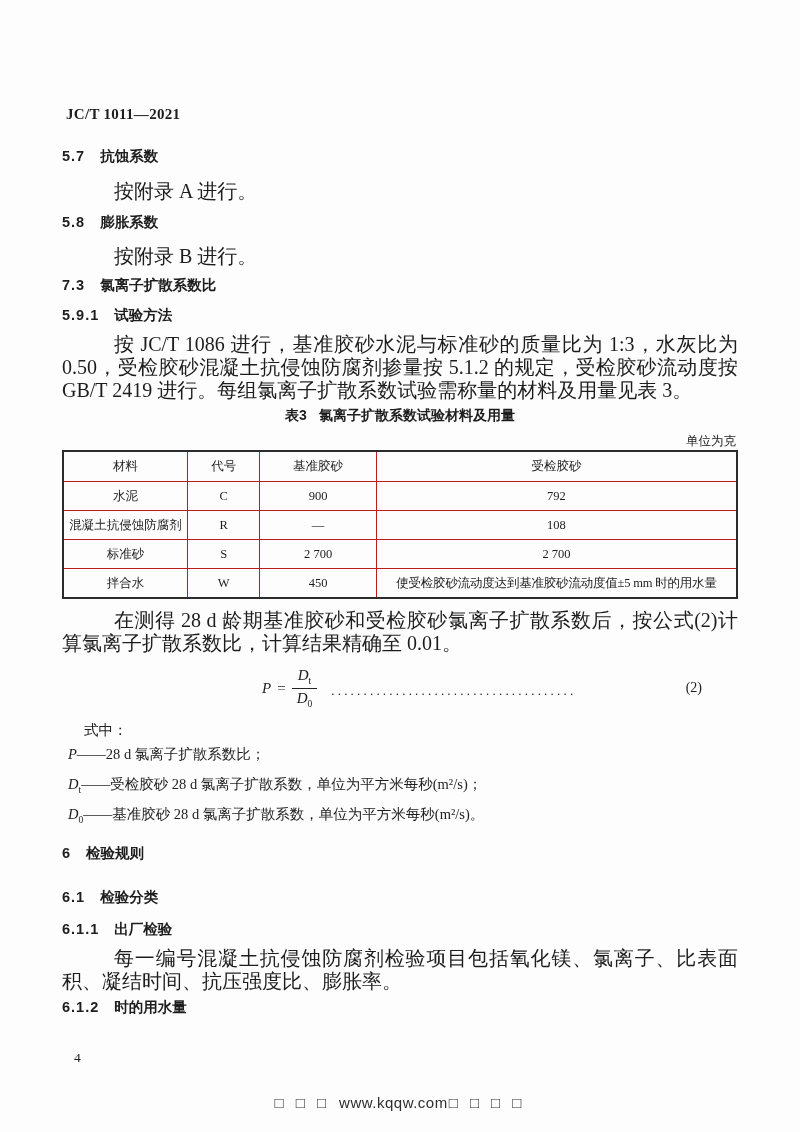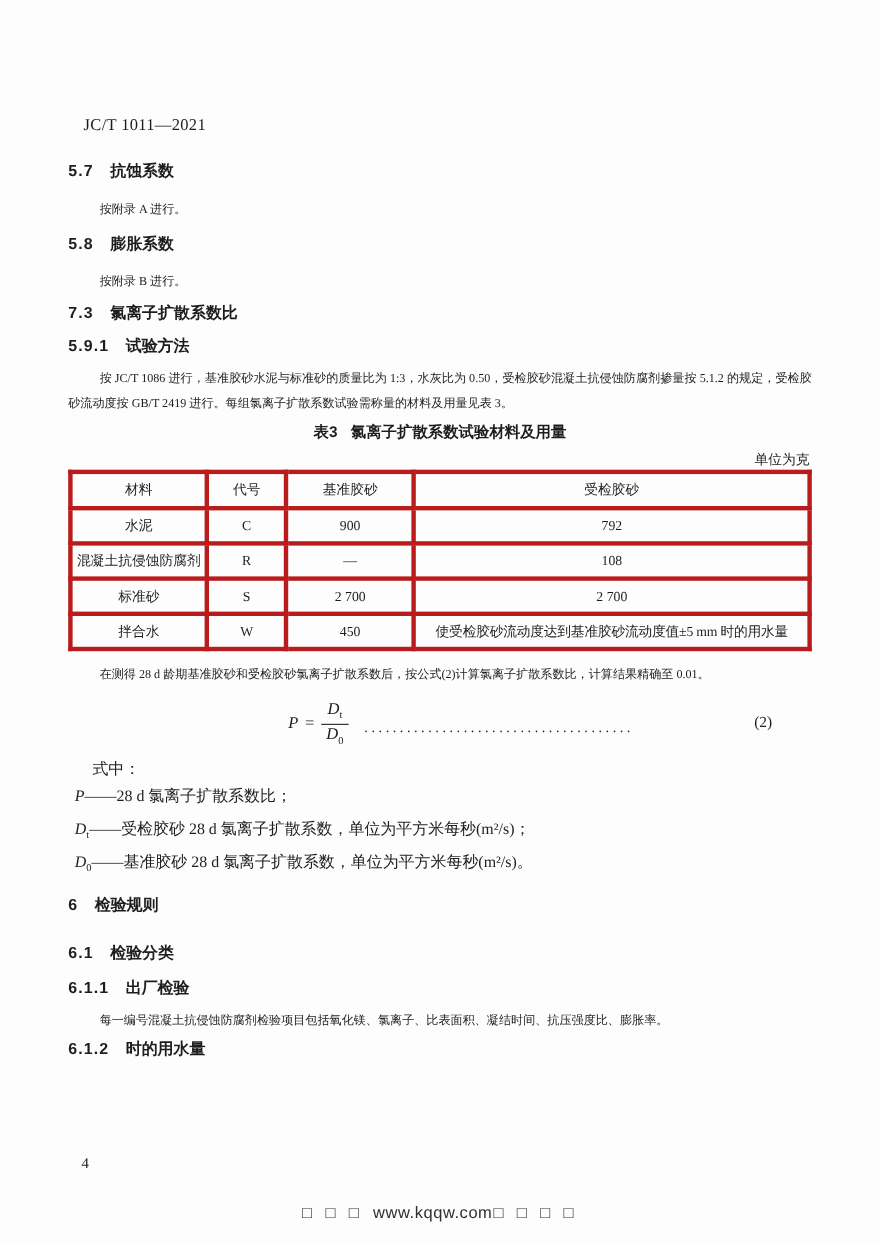--- a/index.html
+++ b/index.html
@@ -11,35 +11,35 @@
     position:relative;
     overflow:hidden;
   }
   .page{
     position:absolute;inset:0;
     padding:104px 62px 0 62px;
     box-sizing:border-box;
     display:flow-root;
   }
   .doc-header{
-    font-weight:normal;
+    font-weight:bold;
     font-size:15px;
     line-height:20px;
-    margin-left:14px;
+    margin-left:4px;
     letter-spacing:.3px;
   }
   .heading{
     font-family:"Liberation Sans","DejaVu Sans",sans-serif;
     font-weight:bold;
     font-size:14.5px;
     line-height:20px;
   }
   .heading .h-num{margin-right:15px;letter-spacing:1px;}
   .body-p{
-    font-size:11px;
+    font-size:20px;
     line-height:23px;
     text-indent:2.6em;
     margin:0;
     text-align:justify;
   }
   .mt-h57{margin-top:22px;}
   .mt-pa{margin-top:14px;}
   .mt-h58{margin-top:9px;}
   .mt-pb{margin-top:13px;}
   .mt-h59{margin-top:7px;}
@@ -71,21 +71,21 @@
     line-height:18px;
     padding-right:2px;
   }
   table.t3{
     width:100%;
     border-collapse:collapse;
     border:2px solid #2b2b2b;
     font-size:12.5px;
   }
   table.t3 th,table.t3 td{
-    border:4px solid #b91c1c;
+    border:1px solid #b91c1c;
     text-align:center;
     font-weight:normal;
     padding:0 2px;
     height:28px;
     line-height:15px;
   }
   table.t3 tr.hdr th{height:29px;}
   td.cell-note{text-align:left;padding-left:3px;letter-spacing:-.2px;}
 
   .formula{

